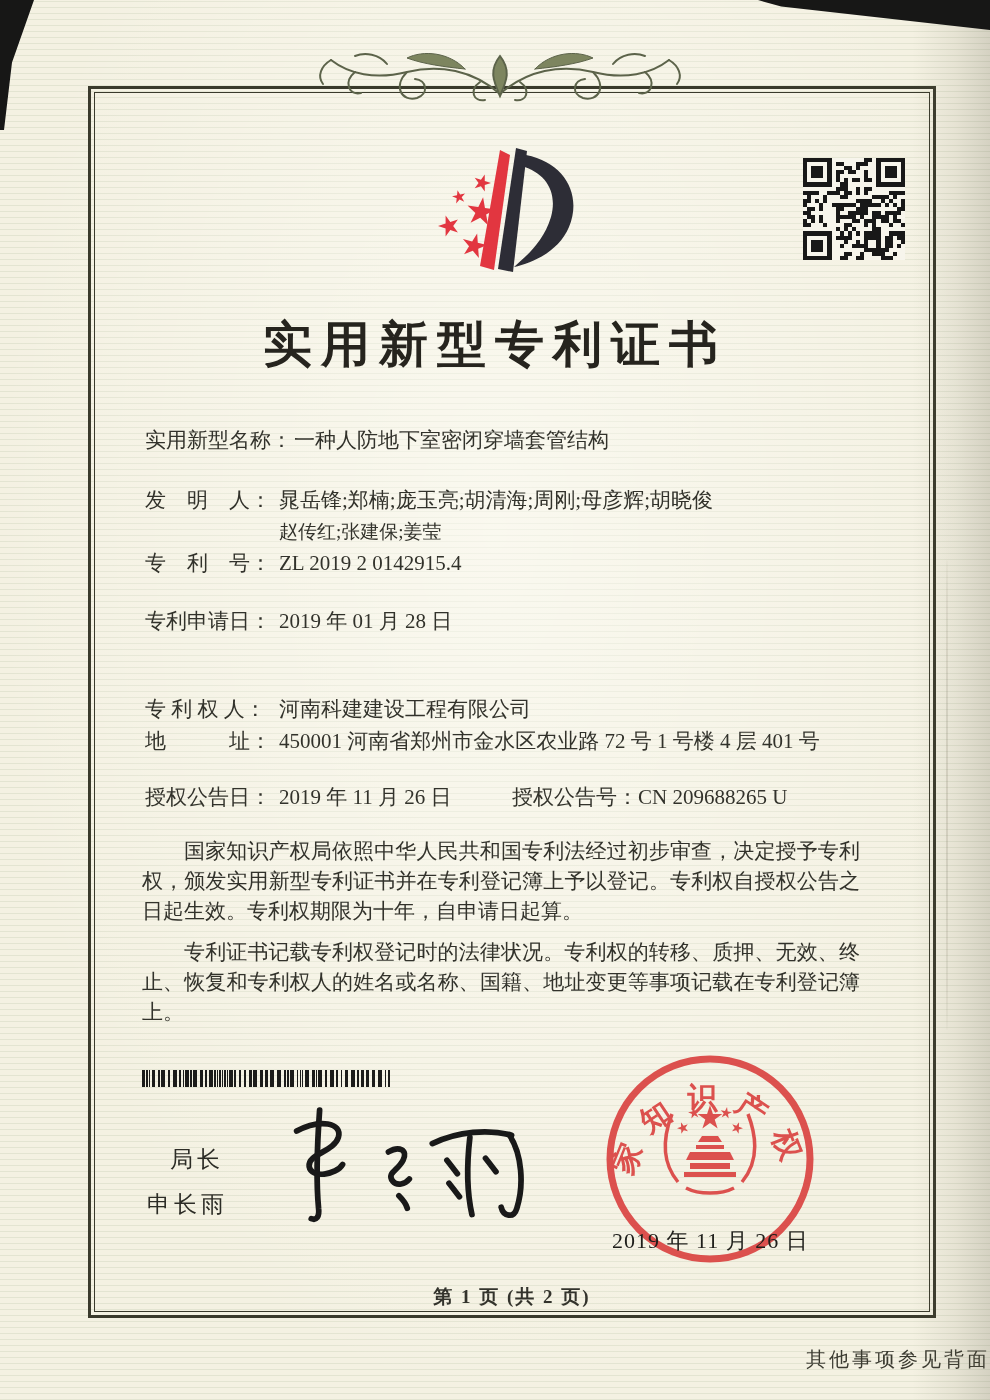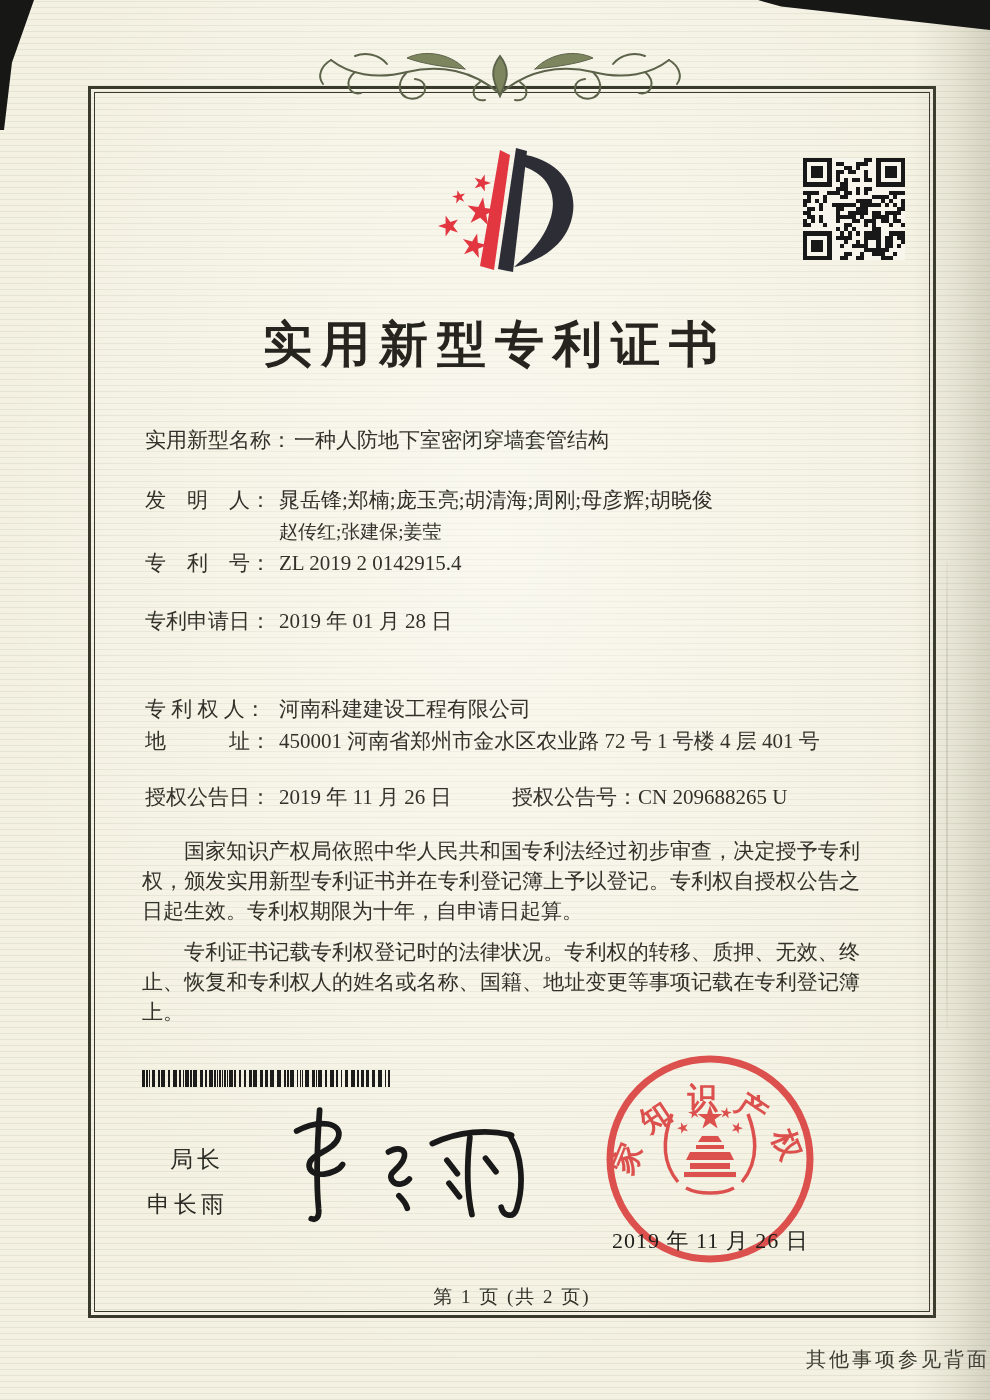--- a/index.html
+++ b/index.html
@@ -53,21 +53,21 @@
   .barcode{position:absolute;left:142px;top:1070px;width:252px;height:17px;}
   .director-title{position:absolute;left:147px;top:1144px;font-size:23px;letter-spacing:4px;
     font-family:"Liberation Sans","DejaVu Sans",sans-serif;color:#2c2c26;margin-left:23px;}
   .director-name{position:absolute;left:147px;top:1189px;font-size:23px;letter-spacing:4px;
     font-family:"Liberation Sans","DejaVu Sans",sans-serif;color:#2c2c26;}
   .signature{position:absolute;left:265px;top:1106px;width:272px;height:120px;z-index:4;}
   .seal{position:absolute;left:600px;top:1052px;width:220px;height:220px;opacity:0.88;z-index:3;}
   .seal-date{position:absolute;left:612px;top:1226px;font-size:22px;letter-spacing:1px;
     color:#1e1e1a;z-index:5;}
   .page-info{position:absolute;left:88px;top:1284px;width:848px;text-align:center;font-size:19px;
-    letter-spacing:2px;color:#33332c;}
+    letter-spacing:2px;color:#33332c;font-weight:bold;}
   .back-note{position:absolute;left:0;top:1346px;width:990px;text-align:right;font-size:20px;
     letter-spacing:3px;color:#3a3a30;}
 </style>
 </head>
 <body>
 
 <div class="page">
 
   <div class="scan-tl"></div>
   <div class="scan-tr"></div>

